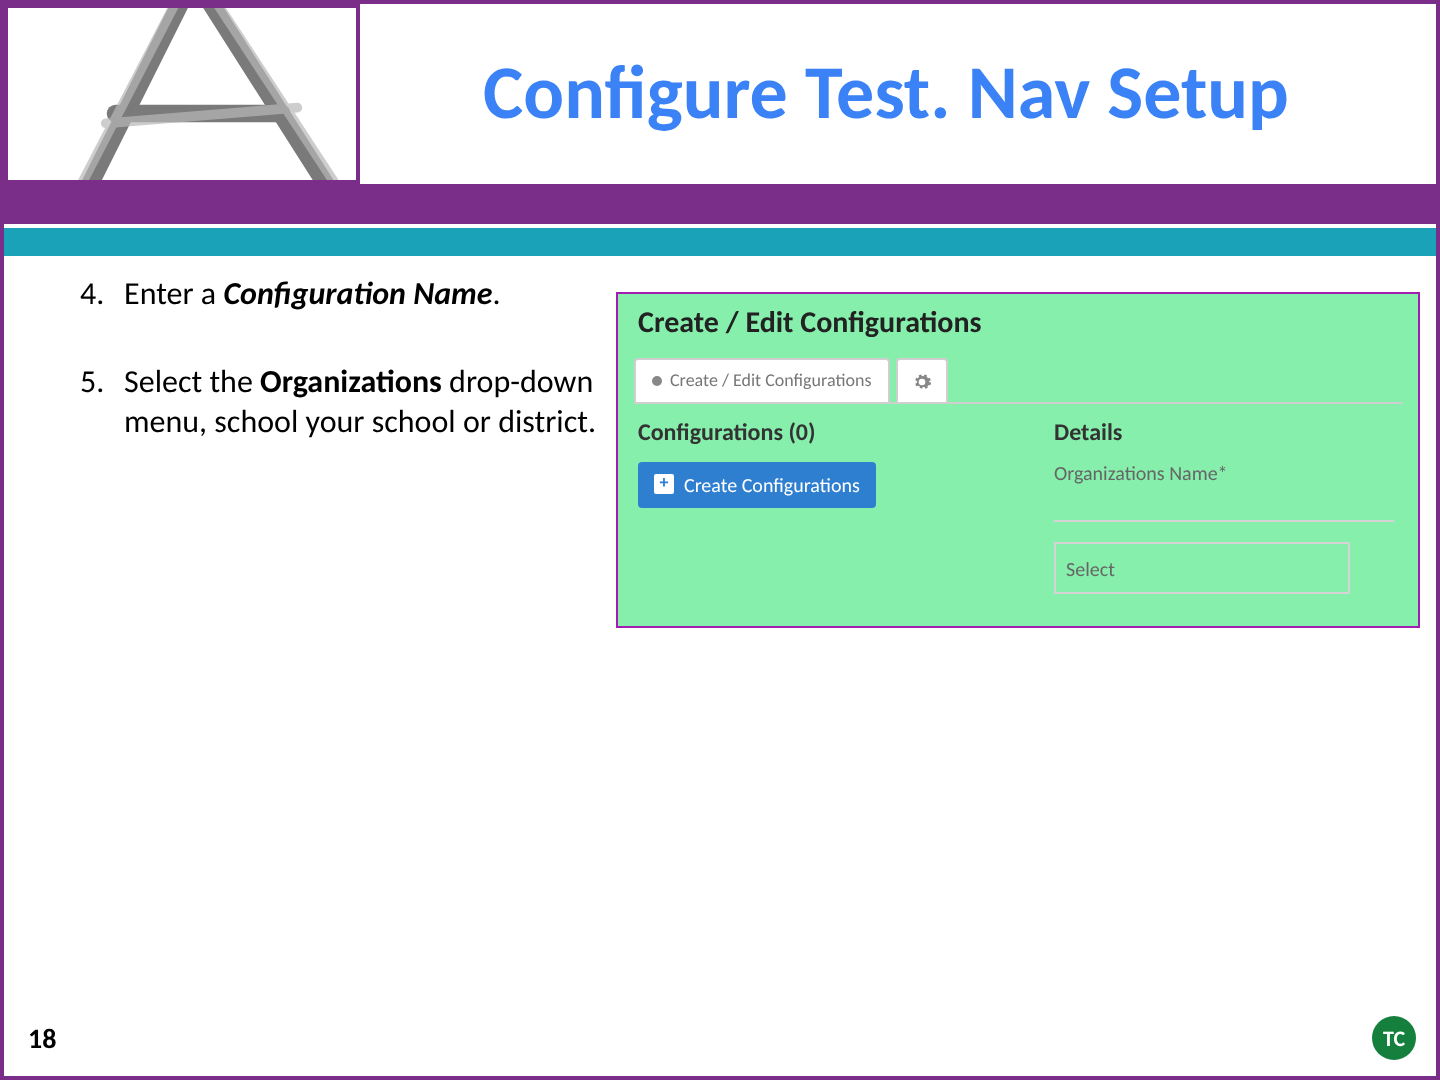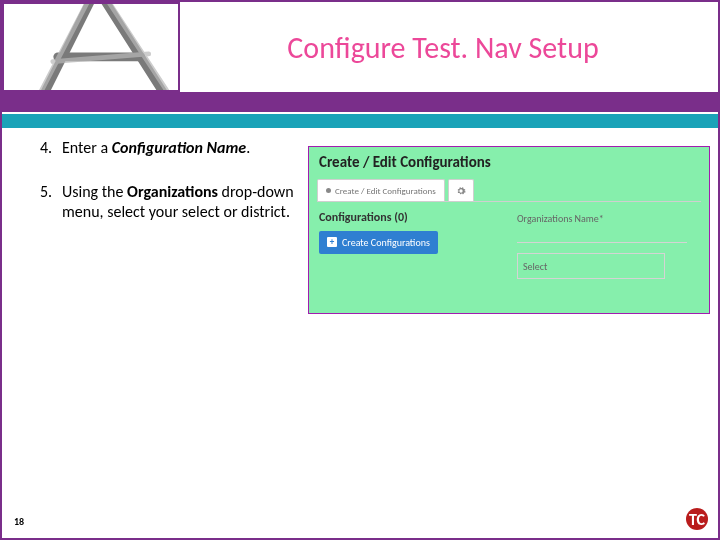--- a/index.html
+++ b/index.html
@@ -1,48 +1,48 @@
 <!DOCTYPE html>
 <html><head>
 <meta charset="utf-8">
 <style>
   * { box-sizing: border-box; margin: 0; padding: 0; }
   html, body { width: 720px; height: 540px; font-family: Calibri, Arial, sans-serif; background: #fff; }
   .slide { width: 720px; height: 540px; position: relative; border: 2px solid #7a2e8a; background: #fff; }
   .logo-box { position: absolute; top: 0; left: 0; width: 178px; height: 90px; border: 2px solid #7a2e8a; background: #fff; overflow: hidden; }
   .logo-box svg { width: 100%; height: 100%; }
   .title-area { position: absolute; top: 0; left: 180px; right: 0; height: 90px; display: flex; align-items: center; justify-content: center; padding-right: 14px; }
-  .title { font-size: 30px; font-weight: 400; color: #ec4899; }
+  .title { font-size: 38px; font-weight: 700; color: #3b82f6; }
   .purple-band { position: absolute; top: 90px; left: 0; right: 0; height: 20px; background: #7a2e8a; }
   .teal-band { position: absolute; top: 112px; left: 0; right: 0; height: 14px; background: #1aa3b8; }
   .content { position: absolute; top: 136px; left: 38px; width: 260px; font-size: 16px; color: #000; line-height: 1.25; }
   .step { margin-bottom: 24px; display: flex; }
   .step-num { width: 22px; flex-shrink: 0; }
   .step-text { }
   .bi { font-weight: 700; font-style: italic; }
   .b { font-weight: 700; margin-top: 44px; }
   .screenshot { position: absolute; top: 144px; left: 306px; width: 402px; height: 168px; background: #86efac; border: 1px solid #a21caf; }
   .ss-title { font-weight: 700; font-size: 15px; padding: 6px 10px 4px; color: #222; }
   .ss-tabs { display: flex; align-items: stretch; margin: 4px 8px 0; height: 22px; }
   .ss-tab { border: 1px solid #cfcfcf; border-bottom: none; background: #fff; font-size: 9px; color: #777; padding: 4px 8px; border-radius: 2px 2px 0 0; display: flex; align-items: center; }
   .ss-tab .dot { width: 5px; height: 5px; background: #888; border-radius: 50%; margin-right: 4px; display: inline-block; }
   .ss-tab-gear { border: 1px solid #cfcfcf; border-bottom: none; background: #fff; width: 26px; margin-left: 3px; border-radius: 2px 2px 0 0; display: flex; align-items: center; justify-content: center; }
   .ss-tab-gear svg { width: 10px; height: 10px; fill: #888; }
   .ss-bar { height: 1px; background: #cfcfcf; margin: 0 8px; }
-  .ss-body { display: flex; padding: 8px 10px 0; gap: 8px; }
+  .ss-body { display: flex; padding: 8px 10px 0; gap: 18px; }
   .ss-left { flex: 0 0 190px; }
   .ss-right { flex: 1; }
   .ss-sub { font-weight: 700; font-size: 12px; color: #333; margin-bottom: 6px; }
   .create-btn { background: #2f7fd1; color: #fff; font-size: 10px; padding: 5px 8px; display: inline-flex; align-items: center; border-radius: 2px; }
   .create-btn .plus { width: 10px; height: 10px; background: #fff; color: #2f7fd1; font-weight: 700; font-size: 9px; line-height: 10px; text-align: center; margin-right: 5px; border-radius: 1px; }
   .lbl { font-size: 10px; color: #666; margin-top: 2px; }
   .field { border-bottom: 1px solid #d4d4d4; height: 16px; margin: 2px 0 10px; width: 170px; }
   .select-box { border: 1px solid #d4d4d4; height: 18px; width: 148px; display: flex; align-items: center; padding: 12px 5px; font-size: 10px; color: #666; }
-  .page-num { position: absolute; left: 12px; bottom: 10px; font-size: 10px; font-weight: 700; color: #000; }
-  .tc-badge { position: absolute; right: 10px; bottom: 8px; width: 22px; height: 22px; border-radius: 50%; background: #b91c1c; color: #fff; font-size: 16px; font-weight: 700; display: flex; align-items: center; justify-content: center; }
+  .page-num { position: absolute; left: 12px; bottom: 10px; font-size: 14px; font-weight: 700; color: #000; }
+  .tc-badge { position: absolute; right: 10px; bottom: 8px; width: 22px; height: 22px; border-radius: 50%; background: #15803d; color: #fff; font-size: 11px; font-weight: 700; display: flex; align-items: center; justify-content: center; }
 </style>
 </head>
 <body>
 
 <div class="slide">
 
   <div class="logo-box">
     <svg viewBox="0 0 178 90" preserveAspectRatio="xMidYMid slice">
       <g stroke="#7a7a7a" stroke-width="9" stroke-linecap="round" fill="none">
         <path d="M 40 95 L 95 -15"></path>
@@ -67,21 +67,21 @@
   <div class="content">
     <div class="step">
       <div class="step-num">4.</div>
       <div class="step-text">
         <span>Enter a </span><span class="bi">Configuration Name</span><span>.</span>
       </div>
     </div>
     <div class="step">
       <div class="step-num">5.</div>
       <div class="step-text">
-        <span>Using the </span><span class="b">Organizations</span><span> drop-down menu, select your select or district.</span>
+        <span>Select the </span><span class="b">Organizations</span><span> drop-down menu, school your school or district.</span>
       </div>
     </div>
   </div>
 
   <div class="screenshot">
     <div class="ss-title">Create / Edit Configurations</div>
     <div class="ss-tabs">
       <div class="ss-tab">
         <span class="dot"></span>
         <span>Create / Edit Configurations</span>
@@ -95,20 +95,21 @@
     <div class="ss-bar"></div>
     <div class="ss-body">
       <div class="ss-left">
         <div class="ss-sub">Configurations (0)</div>
         <div class="create-btn">
           <span class="plus">+</span>
           <span>Create Configurations</span>
         </div>
       </div>
       <div class="ss-right">
+        <div class="ss-sub">Details</div>
         <div class="lbl">Organizations Name*</div>
         <div class="field"></div>
         <div class="select-box">
           <span>Select</span>
         </div>
       </div>
     </div>
   </div>
 
   <div class="page-num">18</div>

